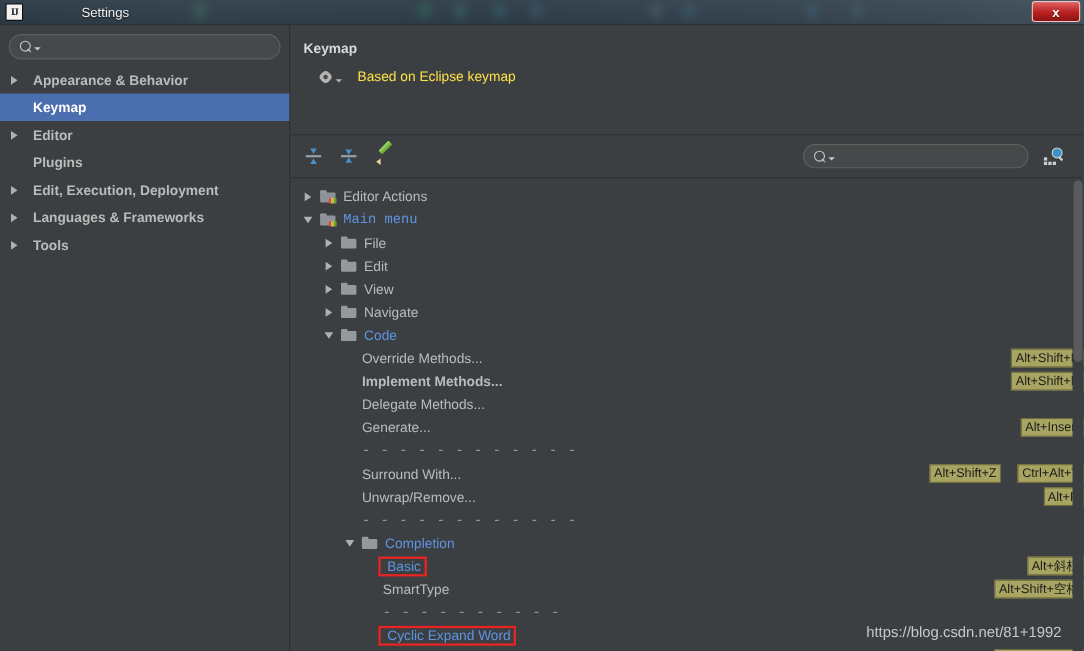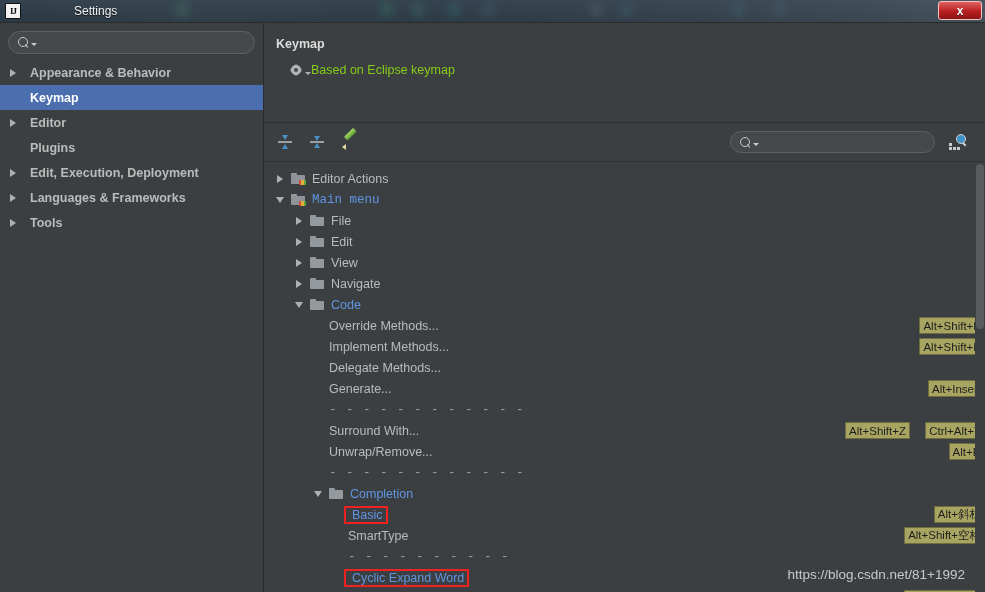--- a/index.html
+++ b/index.html
@@ -158,21 +158,21 @@
     width: 10px; height: 10px; border-radius: 50%;
     background: #b3b3b3;
     box-shadow: 0 -3px 0 -2.5px #b3b3b3, 0 3px 0 -2.5px #b3b3b3,
                 -3px 0 0 -2.5px #b3b3b3, 3px 0 0 -2.5px #b3b3b3;
   }
   .gear::after {
     content: ""; position: absolute; left: 4.5px; top: 4.5px;
     width: 4px; height: 4px; border-radius: 50%; background: #45494a;
   }
   #based-on {
-    color: #84cc16; font-size: 12.5px;
+    margin-left: 14px; color: #fde047; font-size: 12.5px;
   }
 
   #sep-line {
     position: absolute; left: 0; right: 0; top: 99px; height: 1px;
     background: #2f3133;
   }
 
   
   #toolbar {
     position: absolute; left: 0; right: 0; top: 103px; height: 32px;
@@ -534,21 +534,21 @@
               </span>
               <span class="label blue">Code</span>
             </div>
             <div class="row" style="padding-left: 48px; padding-right: 14px;">
               <span style="width: 11px; flex: 0 0 auto;"></span>
               <span class="label" style="padding-left: 6px;">Override Methods...</span>
               <span class="shortcut">Alt+Shift+P</span>
             </div>
             <div class="row" style="padding-left: 48px; padding-right: 14px;">
               <span style="width: 11px; flex: 0 0 auto;"></span>
-              <span class="label" style="padding-left: 6px;">Implement Methods...</span>
+              <span class="label" style="padding-left: 6px; font-weight: bold;">Implement Methods...</span>
               <span class="shortcut">Alt+Shift+E</span>
             </div>
             <div class="row" style="padding-left: 48px; padding-right: 14px;">
               <span style="width: 11px; flex: 0 0 auto;"></span>
               <span class="label" style="padding-left: 6px;">Delegate Methods...</span>
             </div>
             <div class="row" style="padding-left: 48px; padding-right: 14px;">
               <span style="width: 11px; flex: 0 0 auto;"></span>
               <span class="label" style="padding-left: 6px;">Generate...</span>
               <span class="shortcut">Alt+Insert</span>

